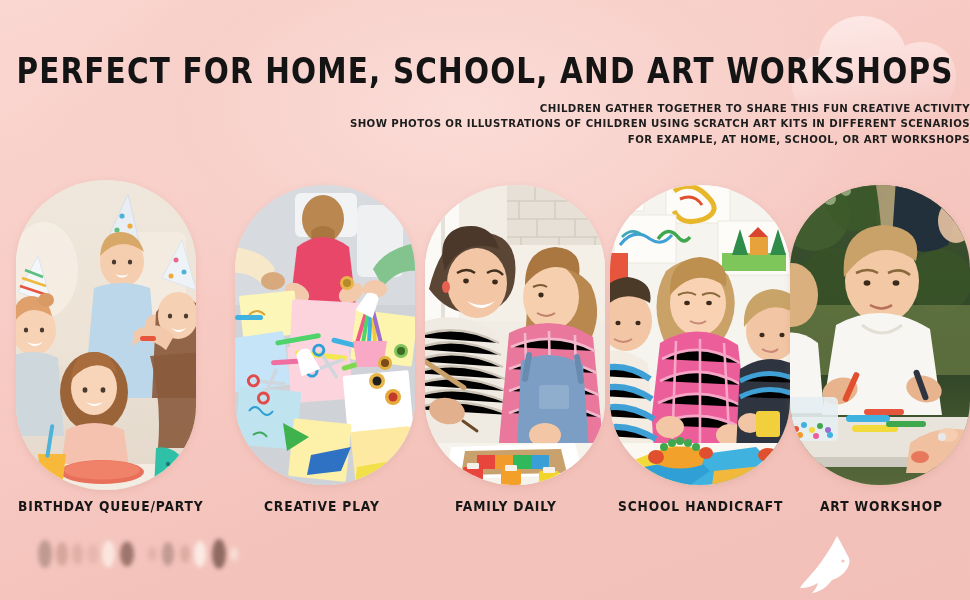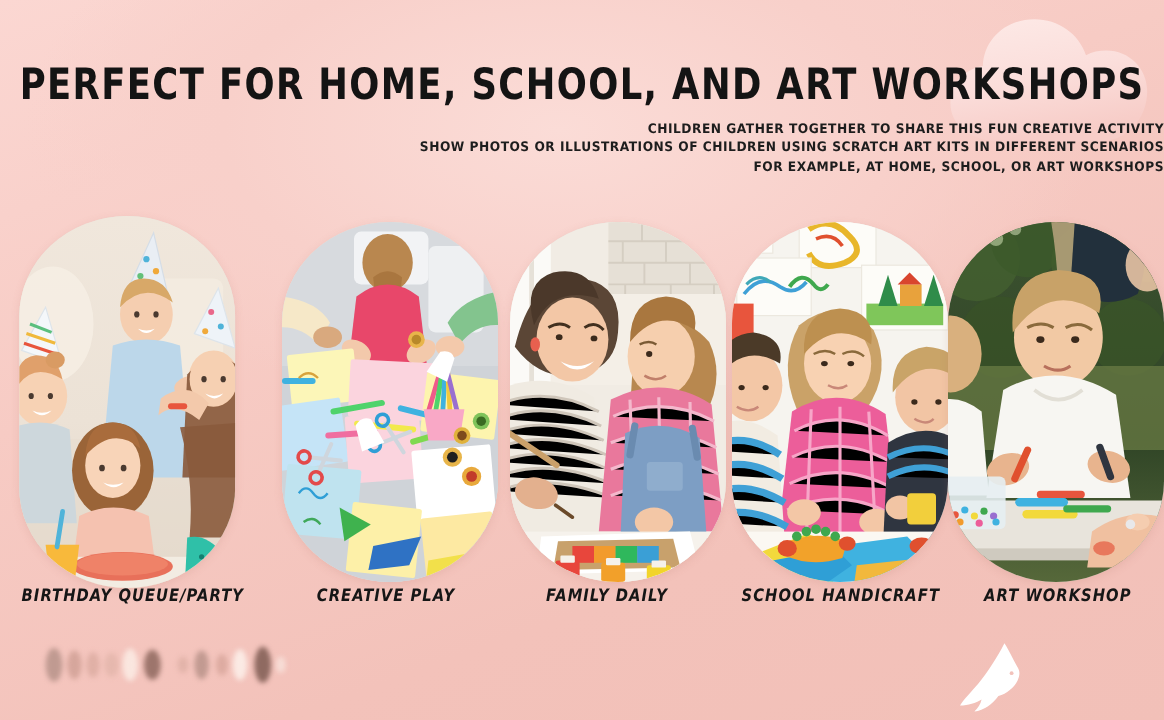--- a/index.html
+++ b/index.html
@@ -114,21 +114,21 @@
     box-shadow:0 2px 7px rgba(175,110,100,0.17);
   }
 
   .card .photo {
     position:absolute; inset:0;
     width:100%; height:100%;
     overflow:hidden;
   }
 
   
-  .labels { position:absolute; left:0; top:488px; width:970px; height:22px; z-index:4;font-style:italic; }
+  .labels { position:absolute; left:0; top:498px; width:970px; height:22px; z-index:4; }
   .label {
     position:absolute;
     top:0;
     font-family:"DejaVu Sans", sans-serif;
     font-size:12.3px;
     font-weight:700;
     letter-spacing:0.85px;
     color:#161616;
     white-space:nowrap;
     transform:scaleY(1.16);

